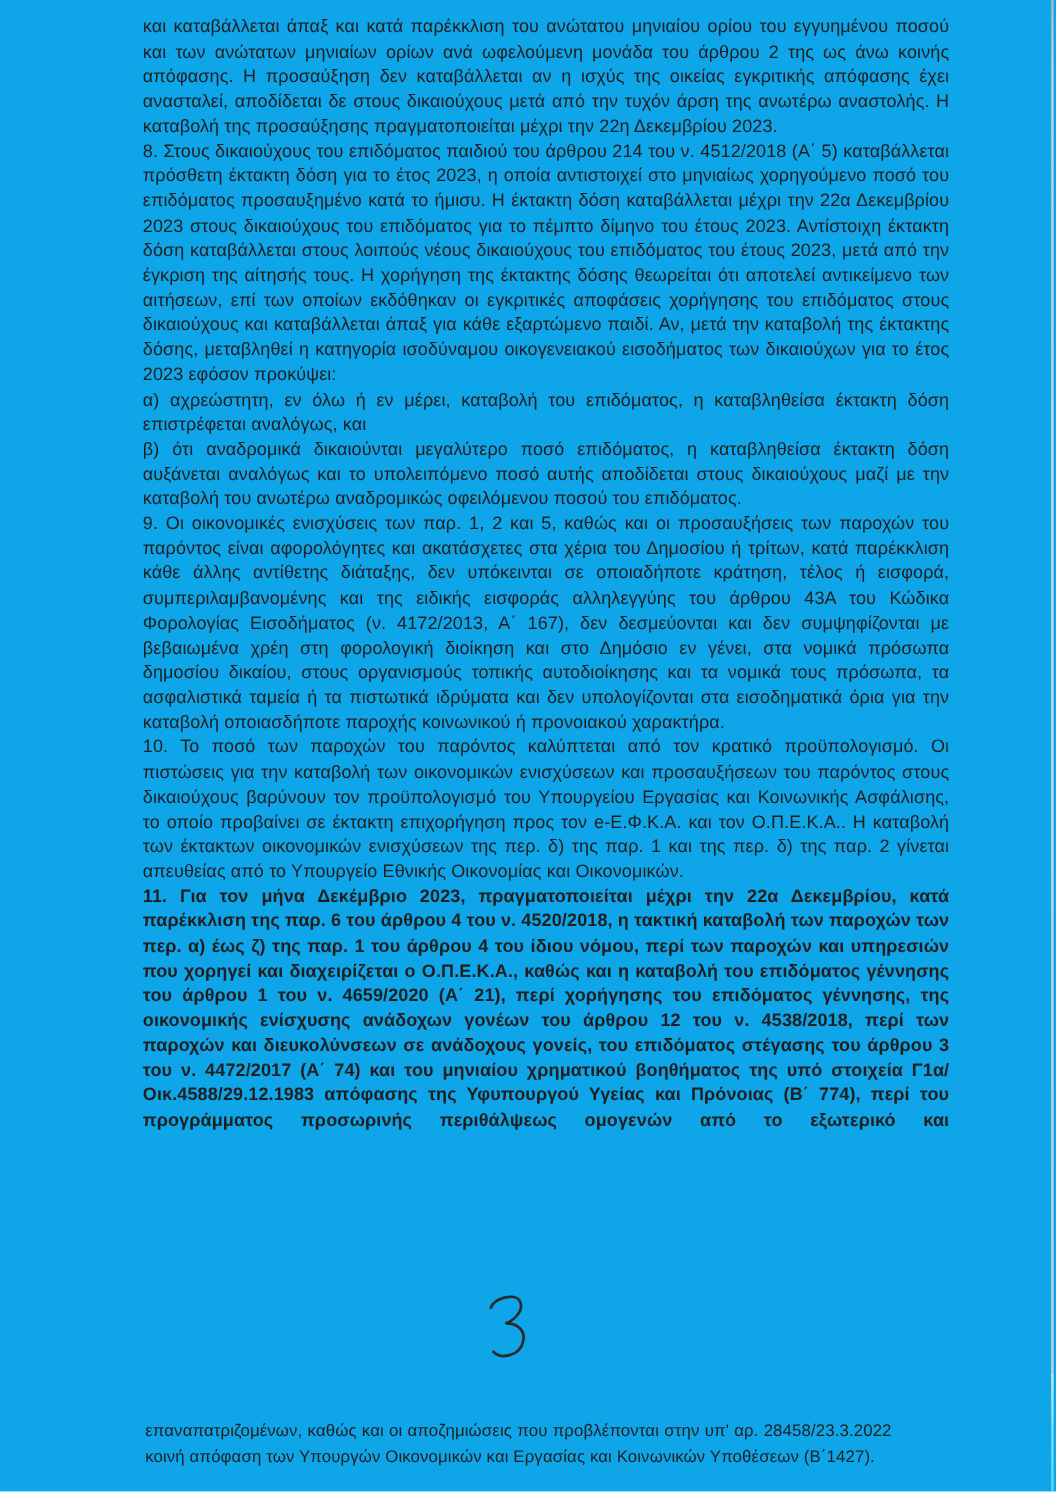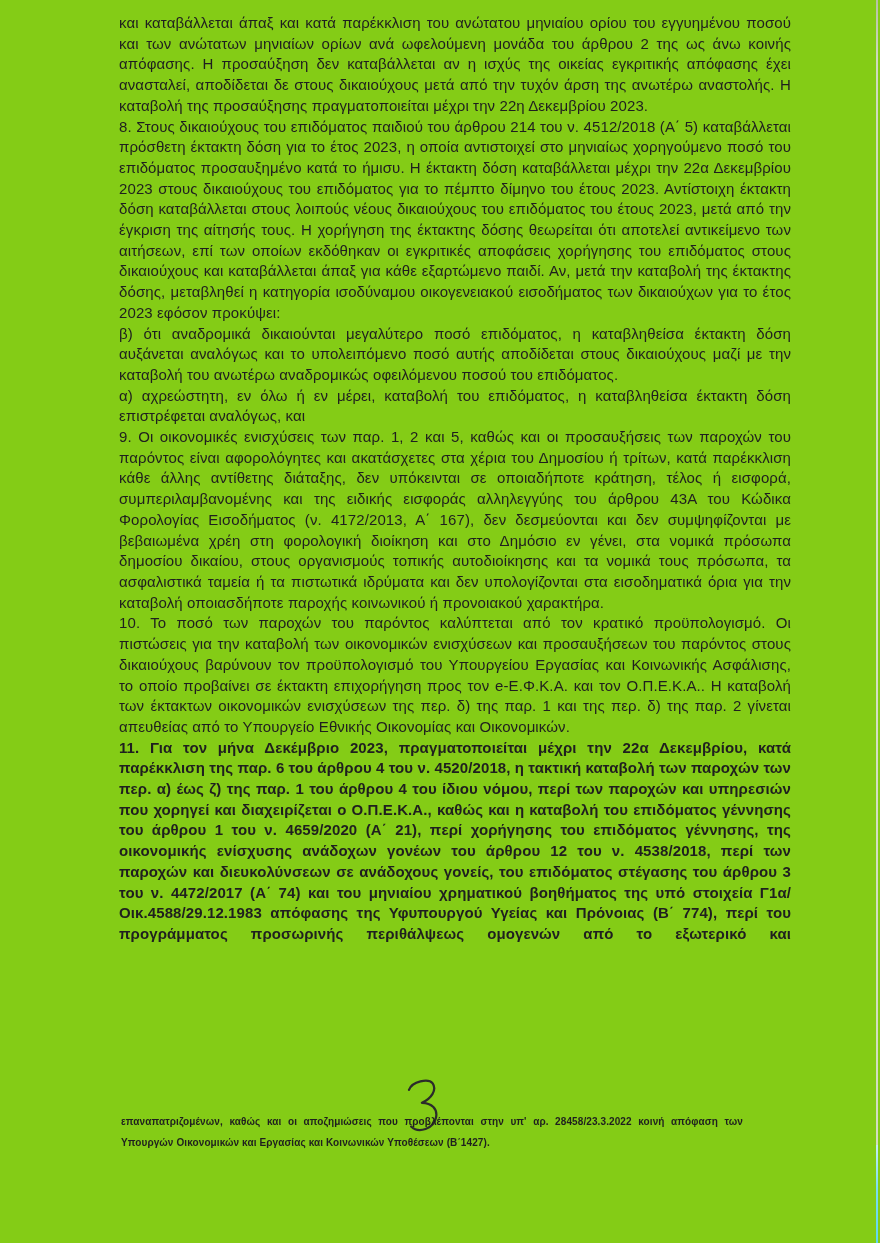--- a/index.html
+++ b/index.html
@@ -4,21 +4,21 @@
 <style>
   html, body {
     margin: 0;
     padding: 0;
     background: #ffffff;
   }
   .page {
     position: relative;
     width: 880px;
     height: 1243px;
-    background: #84cc16;
+    background: #0ea5e9;
     overflow: hidden;
     font-family: "Liberation Sans", "DejaVu Sans", sans-serif;
     color: #1f1f1f;
   }
   .text-block {
     position: absolute;
     left: 119px;
     top: 13px;
     width: 672px;
     font-size: 15px;
@@ -31,27 +31,26 @@
     padding: 0;
   }
   
   .justify-last {
     text-align-last: justify;
     font-weight: bold;
   }
   .footer-block {
     position: absolute;
     left: 121px;
-    top: 1111px;
+    top: 1182px;
     width: 622px;
-    font-size: 10px;
+    font-size: 14px;
     line-height: 21px;
     text-align: justify;
     letter-spacing: 0.1px;
-    font-weight: bold;
   }
   .footer-block p { margin: 0; }
   .page-number {
     position: absolute;
     left: 402px;
     top: 1078px;
     width: 42px;
     height: 56px;
   }
   .page-number svg {
@@ -86,22 +85,22 @@
   }
 </style>
 </head>
 <body>
 
 <div class="page">
 
   <div class="text-block">
     <p>και καταβάλλεται άπαξ και κατά παρέκκλιση του ανώτατου μηνιαίου ορίου του εγγυημένου ποσού και των ανώτατων μηνιαίων ορίων ανά ωφελούμενη μονάδα του άρθρου 2 της ως άνω κοινής απόφασης. Η προσαύξηση δεν καταβάλλεται αν η ισχύς της οικείας εγκριτικής απόφασης έχει ανασταλεί, αποδίδεται δε στους δικαιούχους μετά από την τυχόν άρση της ανωτέρω αναστολής. Η καταβολή της προσαύξησης πραγματοποιείται μέχρι την 22η Δεκεμβρίου 2023.</p>
     <p>8. Στους δικαιούχους του επιδόματος παιδιού του άρθρου 214 του ν. 4512/2018 (Α΄ 5) καταβάλλεται πρόσθετη έκτακτη δόση για το έτος 2023, η οποία αντιστοιχεί στο μηνιαίως χορηγούμενο ποσό του επιδόματος προσαυξημένο κατά το ήμισυ. Η έκτακτη δόση καταβάλλεται μέχρι την 22α Δεκεμβρίου 2023 στους δικαιούχους του επιδόματος για το πέμπτο δίμηνο του έτους 2023. Αντίστοιχη έκτακτη δόση καταβάλλεται στους λοιπούς νέους δικαιούχους του επιδόματος του έτους 2023, μετά από την έγκριση της αίτησής τους. Η χορήγηση της έκτακτης δόσης θεωρείται ότι αποτελεί αντικείμενο των αιτήσεων, επί των οποίων εκδόθηκαν οι εγκριτικές αποφάσεις χορήγησης του επιδόματος στους δικαιούχους και καταβάλλεται άπαξ για κάθε εξαρτώμενο παιδί. Αν, μετά την καταβολή της έκτακτης δόσης, μεταβληθεί η κατηγορία ισοδύναμου οικογενειακού εισοδήματος των δικαιούχων για το έτος 2023 εφόσον προκύψει:</p>
+    <p>α) αχρεώστητη, εν όλω ή εν μέρει, καταβολή του επιδόματος, η καταβληθείσα έκτακτη δόση επιστρέφεται αναλόγως, και</p>
     <p>β) ότι αναδρομικά δικαιούνται μεγαλύτερο ποσό επιδόματος, η καταβληθείσα έκτακτη δόση αυξάνεται αναλόγως και το υπολειπόμενο ποσό αυτής αποδίδεται στους δικαιούχους μαζί με την καταβολή του ανωτέρω αναδρομικώς οφειλόμενου ποσού του επιδόματος.</p>
-    <p>α) αχρεώστητη, εν όλω ή εν μέρει, καταβολή του επιδόματος, η καταβληθείσα έκτακτη δόση επιστρέφεται αναλόγως, και</p>
     <p>9. Οι οικονομικές ενισχύσεις των παρ. 1, 2 και 5, καθώς και οι προσαυξήσεις των παροχών του παρόντος είναι αφορολόγητες και ακατάσχετες στα χέρια του Δημοσίου ή τρίτων, κατά παρέκκλιση κάθε άλλης αντίθετης διάταξης, δεν υπόκεινται σε οποιαδήποτε κράτηση, τέλος ή εισφορά, συμπεριλαμβανομένης και της ειδικής εισφοράς αλληλεγγύης του άρθρου 43Α του Κώδικα Φορολογίας Εισοδήματος (ν. 4172/2013, Α΄ 167), δεν δεσμεύονται και δεν συμψηφίζονται με βεβαιωμένα χρέη στη φορολογική διοίκηση και στο Δημόσιο εν γένει, στα νομικά πρόσωπα δημοσίου δικαίου, στους οργανισμούς τοπικής αυτοδιοίκησης και τα νομικά τους πρόσωπα, τα ασφαλιστικά ταμεία ή τα πιστωτικά ιδρύματα και δεν υπολογίζονται στα εισοδηματικά όρια για την καταβολή οποιασδήποτε παροχής κοινωνικού ή προνοιακού χαρακτήρα.</p>
     <p>10. Το ποσό των παροχών του παρόντος καλύπτεται από τον κρατικό προϋπολογισμό. Οι πιστώσεις για την καταβολή των οικονομικών ενισχύσεων και προσαυξήσεων του παρόντος στους δικαιούχους βαρύνουν τον προϋπολογισμό του Υπουργείου Εργασίας και Κοινωνικής Ασφάλισης, το οποίο προβαίνει σε έκτακτη επιχορήγηση προς τον e-Ε.Φ.Κ.Α. και τον Ο.Π.Ε.Κ.Α.. Η καταβολή των έκτακτων οικονομικών ενισχύσεων της περ. δ) της παρ. 1 και της περ. δ) της παρ. 2 γίνεται απευθείας από το Υπουργείο Εθνικής Οικονομίας και Οικονομικών.</p>
     <p class="justify-last">11. Για τον μήνα Δεκέμβριο 2023, πραγματοποιείται μέχρι την 22α Δεκεμβρίου, κατά παρέκκλιση της παρ. 6 του άρθρου 4 του ν. 4520/2018, η τακτική καταβολή των παροχών των περ. α) έως ζ) της παρ. 1 του άρθρου 4 του ίδιου νόμου, περί των παροχών και υπηρεσιών που χορηγεί και διαχειρίζεται ο Ο.Π.Ε.Κ.Α., καθώς και η καταβολή του επιδόματος γέννησης του άρθρου 1 του ν. 4659/2020 (Α΄ 21), περί χορήγησης του επιδόματος γέννησης, της οικονομικής ενίσχυσης ανάδοχων γονέων του άρθρου 12 του ν. 4538/2018, περί των παροχών και διευκολύνσεων σε ανάδοχους γονείς, του επιδόματος στέγασης του άρθρου 3 του ν. 4472/2017 (Α΄ 74) και του μηνιαίου χρηματικού βοηθήματος της υπό στοιχεία Γ1α/Οικ.4588/29.12.1983 απόφασης της Υφυπουργού Υγείας και Πρόνοιας (Β΄ 774), περί του προγράμματος προσωρινής περιθάλψεως ομογενών από το εξωτερικό και</p>
   </div>
 
   <div class="page-number">
     <span class="visually-hidden">3</span>
     <svg viewBox="0 0 36 52" aria-hidden="true">
       <path d="M 5 11 C 8 3, 23 0, 27 5 C 31 11, 26 19, 17 23 C 26 23, 32 29, 30 37 C 28 47, 14 52, 7 45" fill="none" stroke="#2b2b2b" stroke-width="2.1" stroke-linecap="round" stroke-linejoin="round"></path>
     </svg>

